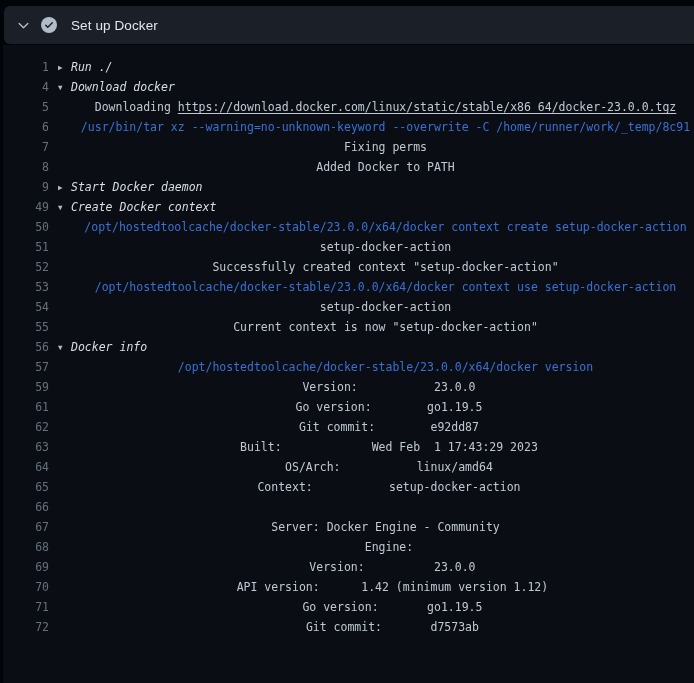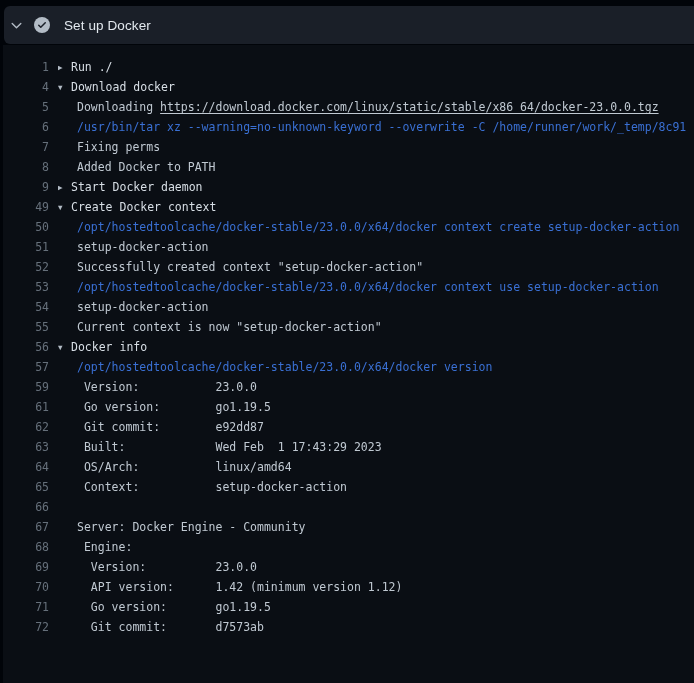--- a/index.html
+++ b/index.html
@@ -19,21 +19,21 @@
     background:var(--page-bg);
     font-family:"DejaVu Sans Mono","Liberation Mono",monospace;
     position:relative;
   }
   .step-header{
     position:absolute;
     left:4px;top:6px;right:0;height:38px;
     background:var(--header-bg);
     border-radius:6px 0 0 6px;
     display:flex;align-items:center;
-    padding-left:6px;
+    padding-left:13px;
     cursor:pointer;
   }
   .chevron{
     width:13px;height:13px;display:inline-flex;align-items:center;justify-content:center;
     color:var(--icon-gray);
   }
   .status-icon{
     margin-left:11px;width:16px;height:16px;display:inline-flex;
     color:var(--icon-gray);
   }
@@ -63,29 +63,29 @@
     color:var(--line-number);
     text-decoration:none;
     user-select:none;
   }
   .line-content{
     flex:1 1 auto;
     white-space:pre;
     overflow:hidden;
     color:var(--text);
   }
-  .line-content.indent{padding-left:28px;}
+  .line-content.indent{padding-left:28px;text-align:center;}
   .line-content.group{padding-left:9px;cursor:pointer;}
   .arrow{
     display:inline-block;width:13px;
     font-size:7.5px;
     color:var(--icon-gray);
     vertical-align:1px;
   }
-  .group-title{color:var(--group-title);}
+  .group-title{color:var(--group-title);font-style:italic;}
   .cmd{color:var(--command-blue);}
   .log-link{
     color:var(--text);
     text-decoration:underline;
     text-underline-offset:2px;
   }
 </style>
 </head>
 <body>
 

